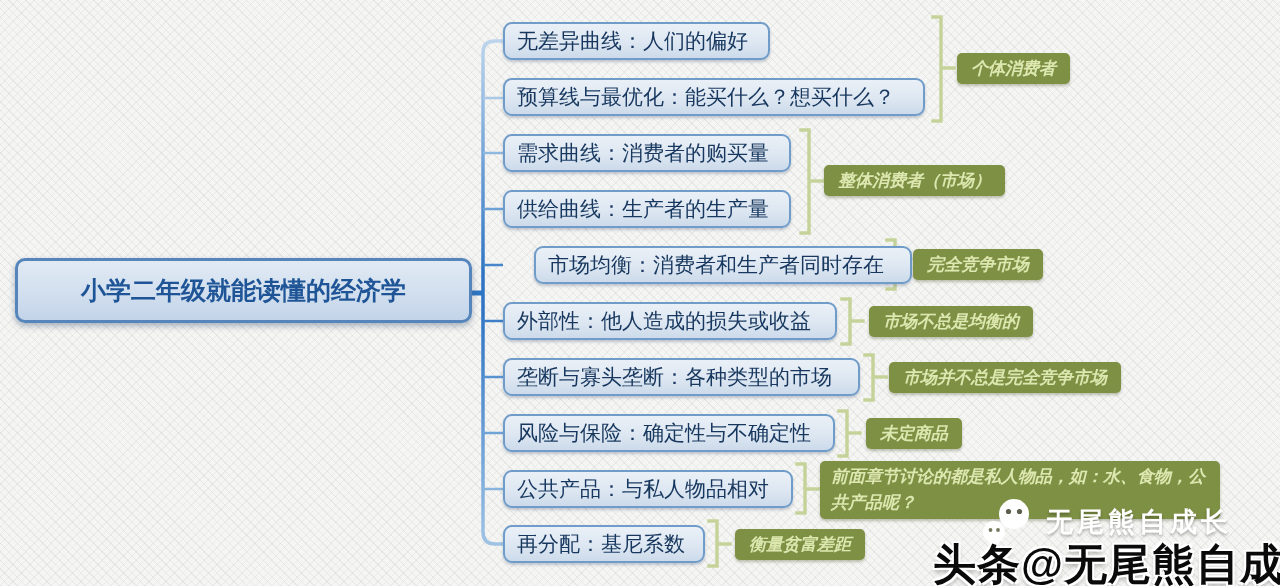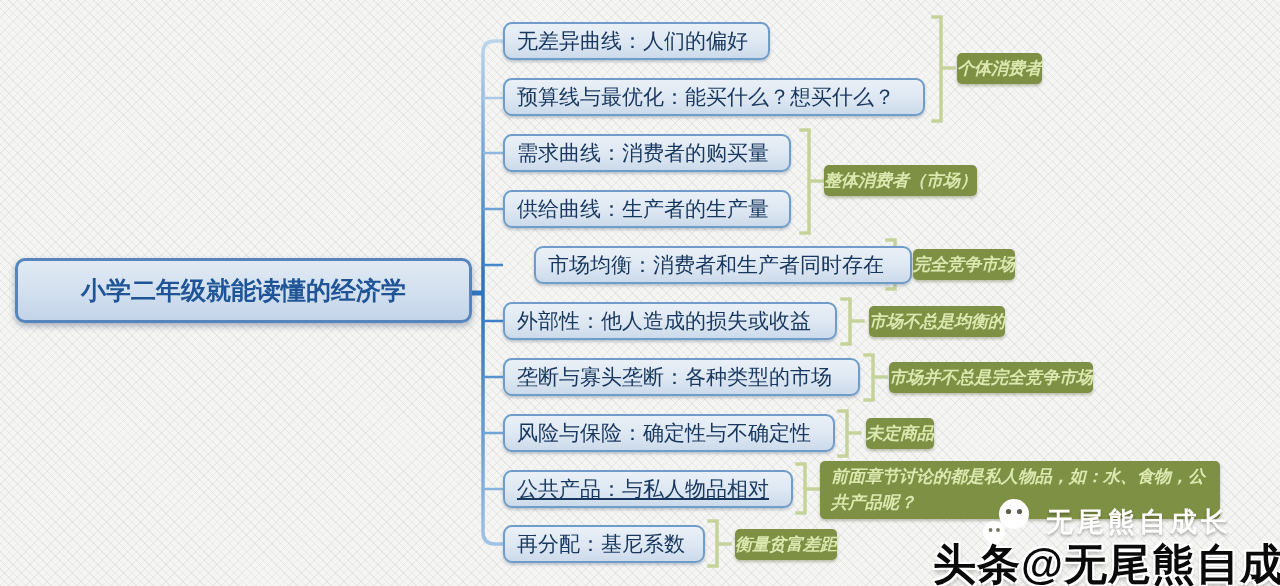--- a/index.html
+++ b/index.html
@@ -27,21 +27,21 @@
     background:linear-gradient(180deg,#e1eaf4 0%,#d3e0ef 50%,#c3d4e9 100%);
     border:3px solid #5585bb;border-radius:10px;
     color:#1f5597;font-size:25px;font-weight:bold;white-space:nowrap;
     box-shadow:0 3px 6px rgba(70,95,125,.45);
     z-index:2;
   }
   .ann{
     position:absolute;box-sizing:border-box;
     background:#7d9044;border-radius:5px;
     color:#dce8b0;font-size:17px;font-style:italic;font-weight:bold;
-    line-height:25px;padding:3px 0;white-space:nowrap;
+    line-height:25px;padding:3px 14px;white-space:nowrap;
     box-shadow:0 2px 3px rgba(80,90,50,.35);
     z-index:2;
   }
   .ann.wide{white-space:normal;width:400px;line-height:26px;padding:3px 11px;}
   .wm-icon{position:absolute;left:976px;top:494px;z-index:3;}
   .wm-line1{
     position:absolute;left:1046px;top:504px;z-index:3;
     color:#ffffff;font-size:27px;font-weight:bold;letter-spacing:4px;white-space:nowrap;
     text-shadow:0 2px 3px rgba(0,0,0,.30);
   }
@@ -110,21 +110,21 @@
     </div>
   <div class="topic" style="top:302px;width:334px;">
       <span>外部性：他人造成的损失或收益</span>
     </div>
   <div class="topic" style="top:358px;width:357px;">
       <span>垄断与寡头垄断：各种类型的市场</span>
     </div>
   <div class="topic" style="top:414px;width:332px;">
       <span>风险与保险：确定性与不确定性</span>
     </div>
-  <div class="topic" style="top:470px;width:290px;text-decoration:underline;">
+  <div class="topic" style="top:470px;width:290px;">
       <span>公共产品：与私人物品相对</span>
     </div>
   <div class="topic" style="top:525px;width:202px;">
       <span>再分配：基尼系数</span>
     </div>
 
   <div class="ann" style="left:957px;top:53px;">个体消费者</div>
   <div class="ann" style="left:824px;top:165px;">整体消费者（市场）</div>
   <div class="ann" style="left:913px;top:249px;">完全竞争市场</div>
   <div class="ann" style="left:869px;top:306px;">市场不总是均衡的</div>

